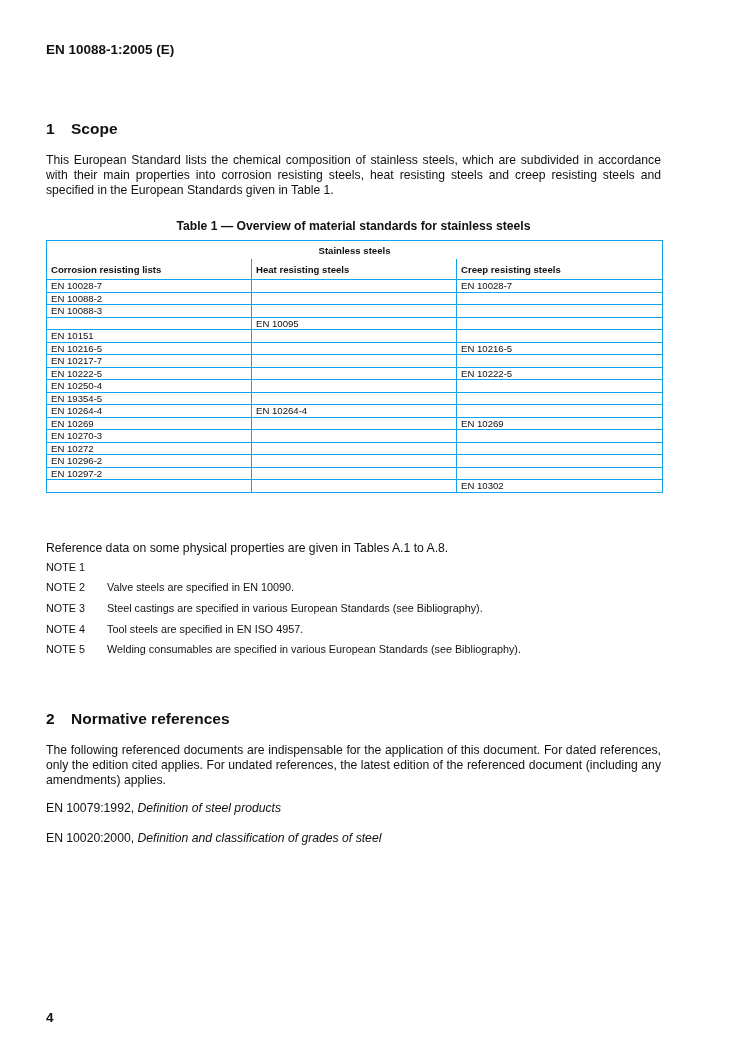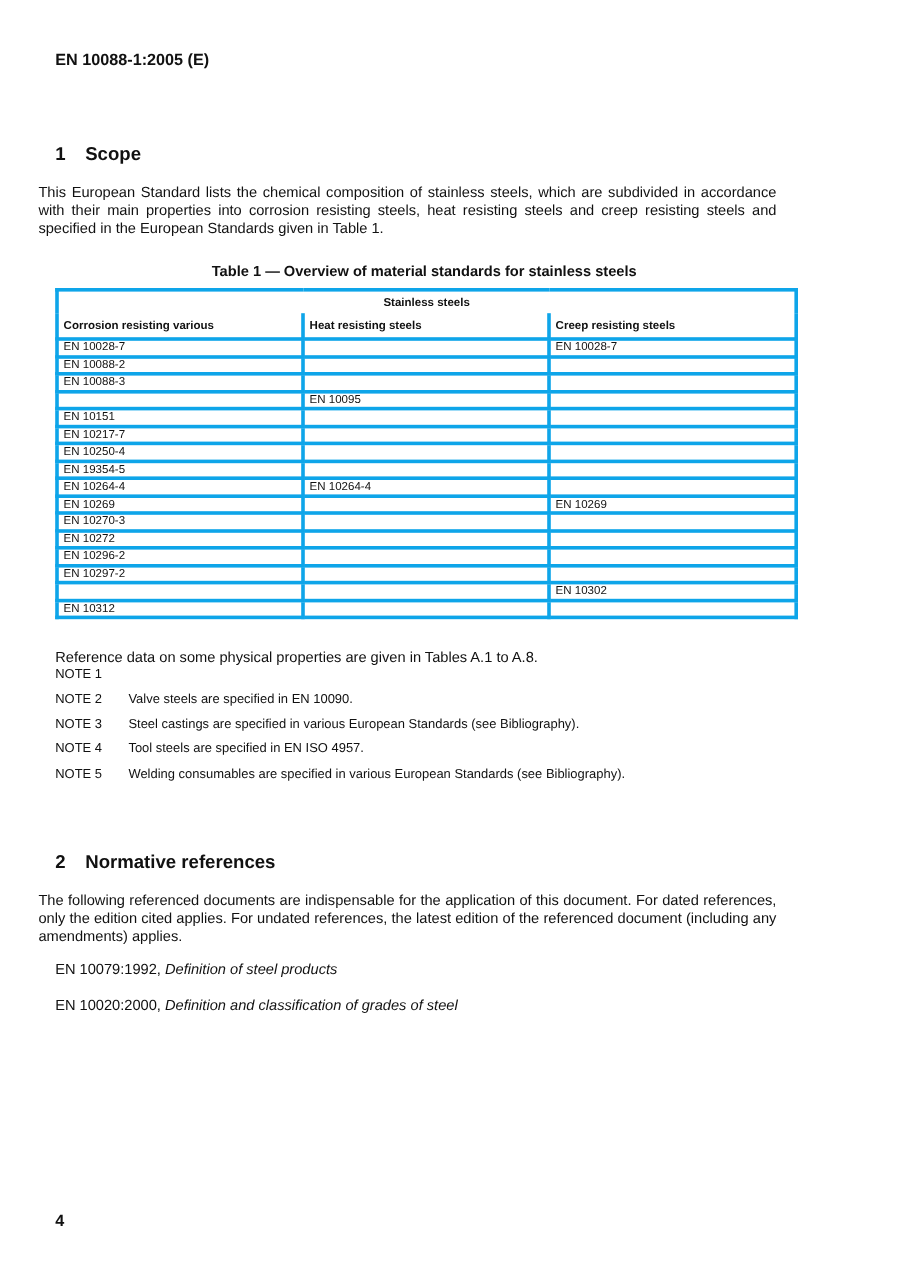--- a/index.html
+++ b/index.html
@@ -2,33 +2,33 @@
 <html><head>
   <meta charset="utf-8">
   <style>
     html, body { margin: 0; padding: 0; background: #ffffff; }
     body { width: 750px; height: 1061px; position: relative; overflow: hidden;
            font-family: "Liberation Sans", sans-serif; color: #111; }
     .abs { position: absolute; }
     .doc-id { left: 46px; top: 42px; font-size: 13.5px; font-weight: bold; }
     .h1 { left: 46px; font-size: 15.5px; font-weight: bold; display: flex; }
     .h1 .num { width: 25px; }
-    .para { left: 32px; width: 615px; font-size: 12.2px; line-height: 15px; text-align: justify; }
+    .para { left: 46px; width: 615px; font-size: 12.2px; line-height: 15px; text-align: justify; }
     .caption { left: 46px; width: 615px; top: 219px; text-align: center; font-size: 12.2px; font-weight: bold; }
     table.std { position: absolute; left: 46px; top: 240px; width: 616px; border-collapse: collapse;
                 font-size: 9.6px; table-layout: fixed; }
-    table.std td, table.std th { border: 3px solid #0ea5e9; padding: 0 4px; height: 11.5px; line-height: 11px;
+    table.std td, table.std th { border: 1px solid #0ea5e9; padding: 0 4px; height: 11.5px; line-height: 11px;
                 text-align: left; white-space: nowrap; }
     table.std th { font-weight: bold; }
     table.std tr.group th { text-align: center; height: 18px; border-bottom: none; vertical-align: middle; }
     table.std tr.cols th { height: 20px; border-top: none; vertical-align: middle; }
     table.std tr.cols th + th { border-left: 1px solid #d946ef; }
     .ref-line { left: 46px; top: 524px; font-size: 12.2px; margin-top: 17px; }
     .notes { left: 46px; top: 552px; font-size: 10.8px; }
-    .note { display: flex; height: 20.7px; align-items: center; }
+    .note { display: flex; height: 20.7px; align-items: flex-end; }
     .note .lbl { width: 61px; }
     .nref { left: 46px; font-size: 12.2px; }
     .nref i { font-style: italic; }
     .page-num { left: 46px; top: 1010px; font-size: 13.5px; font-weight: bold; }
   </style>
 </head>
 <body>
 
 <div class="abs doc-id">EN 10088-1:2005 (E)</div>
 
@@ -45,21 +45,21 @@
   <colgroup>
       <col style="width:205px">
       <col style="width:205px">
       <col style="width:206px">
     </colgroup>
   <thead>
     <tr class="group">
       <th colspan="3">Stainless steels</th>
     </tr>
     <tr class="cols">
-      <th>Corrosion resisting various</th>
+      <th>Corrosion resisting lists</th>
       <th>Heat resisting steels</th>
       <th>Creep resisting steels</th>
     </tr>
   </thead>
   <tbody>
     <tr>
         <td>EN 10028-7</td>
         <td></td>
         <td>EN 10028-7</td>
       </tr>
@@ -77,23 +77,33 @@
         <td></td>
         <td>EN 10095</td>
         <td></td>
       </tr>
     <tr>
         <td>EN 10151</td>
         <td></td>
         <td></td>
       </tr>
     <tr>
+        <td>EN 10216-5</td>
+        <td></td>
+        <td>EN 10216-5</td>
+      </tr>
+    <tr>
         <td>EN 10217-7</td>
         <td></td>
         <td></td>
+      </tr>
+    <tr>
+        <td>EN 10222-5</td>
+        <td></td>
+        <td>EN 10222-5</td>
       </tr>
     <tr>
         <td>EN 10250-4</td>
         <td></td>
         <td></td>
       </tr>
     <tr>
         <td>EN 19354-5</td>
         <td></td>
         <td></td>
@@ -126,25 +136,20 @@
     <tr>
         <td>EN 10297-2</td>
         <td></td>
         <td></td>
       </tr>
     <tr>
         <td></td>
         <td></td>
         <td>EN 10302</td>
       </tr>
-    <tr>
-        <td>EN 10312</td>
-        <td></td>
-        <td></td>
-      </tr>
   </tbody>
 </table>
 
 <div class="abs ref-line">Reference data on some physical properties are given in Tables A.1 to A.8.</div>
 
 <div class="abs notes">
   <div class="note">
       <span class="lbl">NOTE 1</span>
     </div>
   <div class="note">

